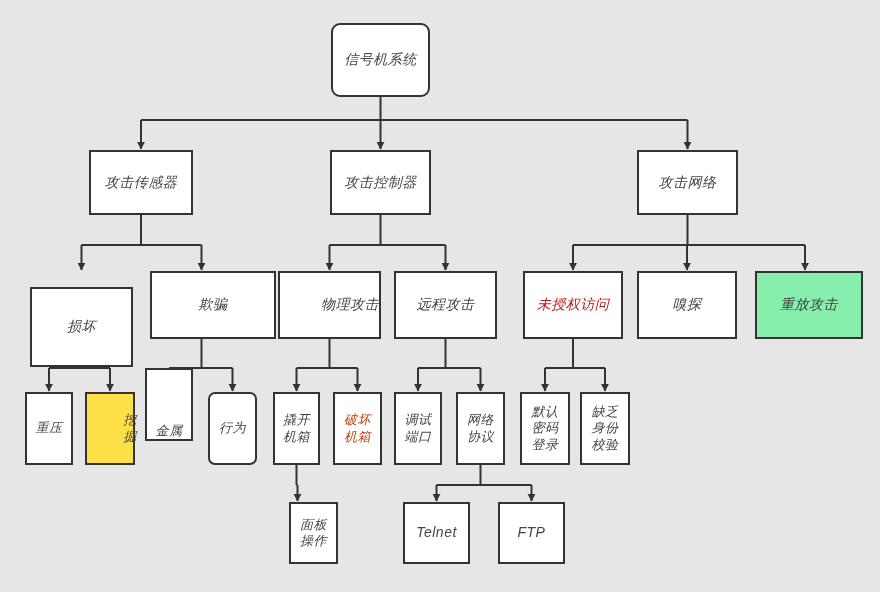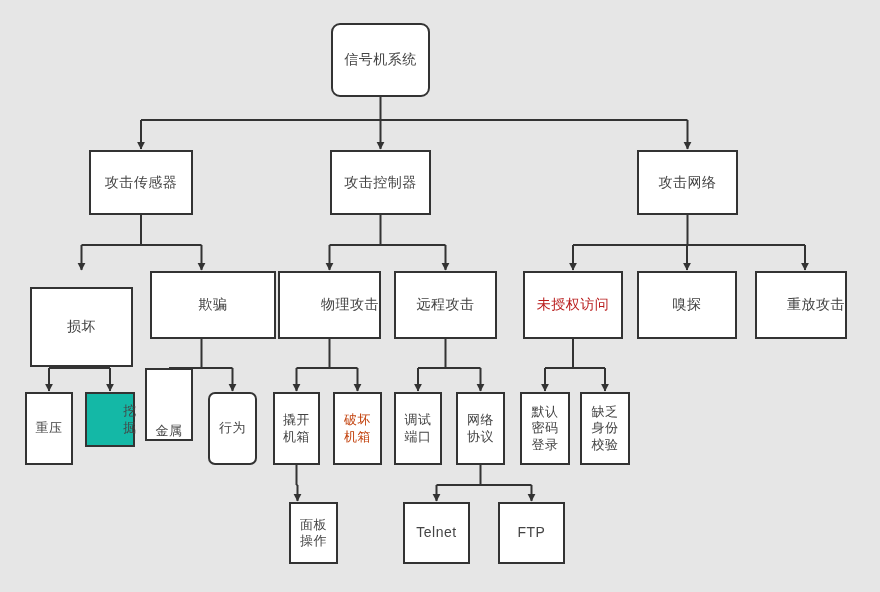--- a/index.html
+++ b/index.html
@@ -18,20 +18,21 @@
     border:2px solid #8b5cf6;
     display:flex;
     align-items:center;
     justify-content:center;
     text-align:center;
     color:#444444;
     font-size:14px;
     line-height:1.25;
     letter-spacing:0.5px;
     white-space:pre-line;
+    font-style:italic;
   }
   .node.root{border-radius:9px;}
   .node.small{font-size:13px;}
 </style>
 </head>
 <body>
 
 <div id="canvas">
   <svg id="edges" xmlns="http://www.w3.org/2000/svg">
     <defs>
@@ -91,23 +92,23 @@
       <div class="node root" style="left: 331px; top: 23px; width: 99px; height: 74px; background: rgb(255, 255, 255); border-color: rgb(51, 51, 51); color: rgb(68, 68, 68);"><span>信号机系统</span></div>
       <div class="node" style="left: 89px; top: 150px; width: 104px; height: 65px; background: rgb(255, 255, 255); border-color: rgb(51, 51, 51); color: rgb(68, 68, 68);"><span>攻击传感器</span></div>
       <div class="node" style="left: 330px; top: 150px; width: 101px; height: 65px; background: rgb(255, 255, 255); border-color: rgb(51, 51, 51); color: rgb(68, 68, 68);"><span>攻击控制器</span></div>
       <div class="node" style="left: 637px; top: 150px; width: 101px; height: 65px; background: rgb(255, 255, 255); border-color: rgb(51, 51, 51); color: rgb(68, 68, 68);"><span>攻击网络</span></div>
       <div class="node" style="left: 30px; top: 271px; width: 103px; height: 80px; background: rgb(255, 255, 255); border-color: rgb(51, 51, 51); color: rgb(68, 68, 68); margin-top: 16px;"><span>损坏</span></div>
       <div class="node" style="left: 150px; top: 271px; width: 126px; height: 68px; background: rgb(255, 255, 255); border-color: rgb(51, 51, 51); color: rgb(68, 68, 68); text-align: center;"><span>欺骗</span></div>
       <div class="node" style="left: 278px; top: 271px; width: 103px; height: 68px; background: rgb(255, 255, 255); border-color: rgb(51, 51, 51); color: rgb(68, 68, 68); justify-content: flex-end;"><span>物理攻击</span></div>
       <div class="node" style="left: 394px; top: 271px; width: 103px; height: 68px; background: rgb(255, 255, 255); border-color: rgb(51, 51, 51); color: rgb(68, 68, 68);"><span>远程攻击</span></div>
       <div class="node" style="left: 523px; top: 271px; width: 100px; height: 68px; background: rgb(255, 255, 255); border-color: rgb(51, 51, 51); color: #b91c1c;"><span>未授权访问</span></div>
       <div class="node" style="left: 637px; top: 271px; width: 100px; height: 68px; background: rgb(255, 255, 255); border-color: rgb(51, 51, 51); color: rgb(68, 68, 68);"><span>嗅探</span></div>
-      <div class="node" style="left: 755px; top: 271px; width: 92px; height: 68px; background: #ffffff; border-color: rgb(51, 51, 51); color: rgb(68, 68, 68); justify-content: flex-end;"><span>重放攻击</span></div>
+      <div class="node" style="left: 755px; top: 271px; width: 108px; height: 68px; background: #86efac; border-color: rgb(51, 51, 51); color: rgb(68, 68, 68);"><span>重放攻击</span></div>
       <div class="node small" style="left: 25px; top: 392px; width: 48px; height: 73px; background: rgb(255, 255, 255); border-color: rgb(51, 51, 51); color: rgb(68, 68, 68);"><span>重压</span></div>
-      <div class="node small" style="left: 85px; top: 392px; width: 50px; height: 55px; background: #14b8a6; border-color: rgb(51, 51, 51); color: rgb(68, 68, 68); padding-left: 40px;"><span>挖掘</span></div>
+      <div class="node small" style="left: 85px; top: 392px; width: 50px; height: 73px; background: #fde047; border-color: rgb(51, 51, 51); color: rgb(68, 68, 68); padding-left: 40px;"><span>挖掘</span></div>
       <div class="node small" style="left: 145px; top: 368px; width: 48px; height: 73px; background: rgb(255, 255, 255); border-color: rgb(51, 51, 51); color: rgb(68, 68, 68); align-items: flex-end;"><span>金属</span></div>
       <div class="node small" style="left: 208px; top: 392px; width: 49px; height: 73px; background: rgb(255, 255, 255); border-color: rgb(51, 51, 51); color: rgb(68, 68, 68); border-radius: 7px;"><span>行为</span></div>
       <div class="node small" style="left: 273px; top: 392px; width: 47px; height: 73px; background: rgb(255, 255, 255); border-color: rgb(51, 51, 51); color: rgb(68, 68, 68);"><span>撬开
 机箱</span></div>
       <div class="node small" style="left: 333px; top: 392px; width: 49px; height: 73px; background: rgb(255, 255, 255); border-color: rgb(51, 51, 51); color: #c2410c;"><span>破坏
 机箱</span></div>
       <div class="node small" style="left: 394px; top: 392px; width: 48px; height: 73px; background: rgb(255, 255, 255); border-color: rgb(51, 51, 51); color: rgb(68, 68, 68);"><span>调试
 端口</span></div>
       <div class="node small" style="left: 456px; top: 392px; width: 49px; height: 73px; background: rgb(255, 255, 255); border-color: rgb(51, 51, 51); color: rgb(68, 68, 68);"><span>网络
 协议</span></div>

